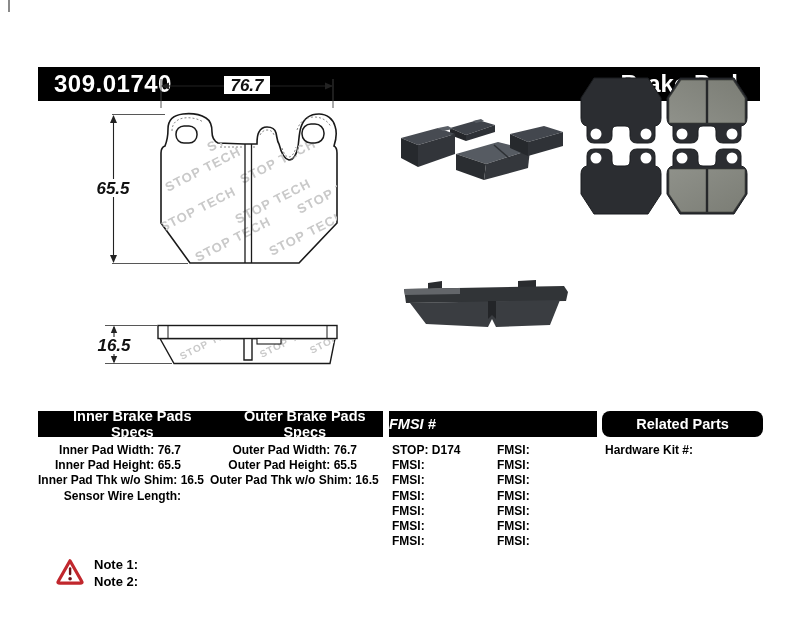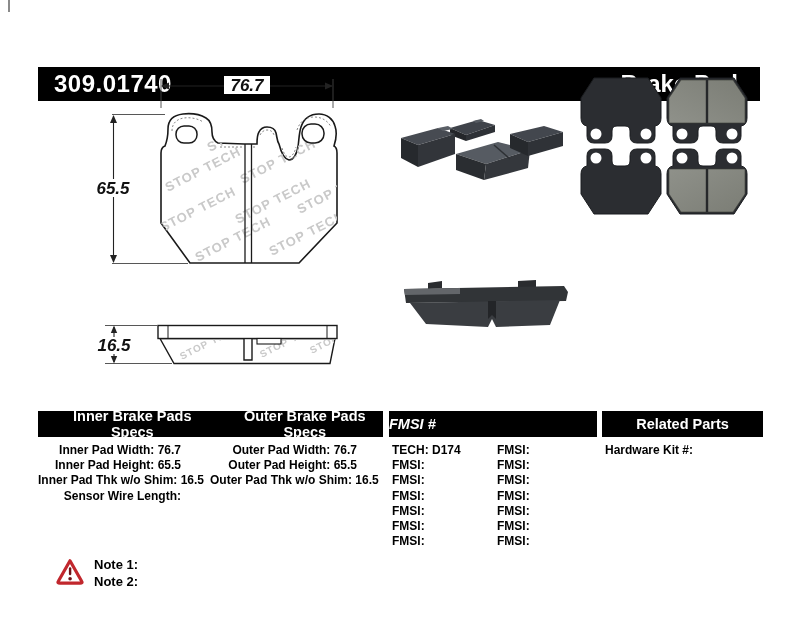--- a/index.html
+++ b/index.html
@@ -11,21 +11,21 @@
             display:flex;align-items:center;justify-content:space-between;
             font-weight:bold;font-size:24px;margin-top:48px;}
   .titlebar .pn{padding-left:16px;letter-spacing:.5px;}
   .titlebar .prod{padding-right:22px;}
   
   .hbar{top:411px;height:26px;background:#000;color:#fff;font-weight:bold;
         font-size:14.5px;display:flex;align-items:center;}
   .hbar-specs{left:38px;width:345px;}
   .hbar-specs span{flex:1;text-align:center;padding-left:16px;}
   .hbar-fmsi{left:389px;width:208px;font-style:italic;}
-  .hbar-rel{left:602px;width:161px;justify-content:center;}
+  .hbar-rel{left:602px;width:161px;justify-content:center;border-radius:8px;}
   
   .col{top:443px;font-size:12px;font-weight:bold;line-height:15.2px;}
   .col div{height:15.2px;white-space:nowrap;}
   .col-inner{left:38px;width:143px;text-align:right;}
   .col-outer{left:210px;width:147px;text-align:right;}
   .col-fmsi1{left:392px;width:100px;text-align:left;}
   .col-fmsi2{left:497px;width:100px;text-align:left;}
   .col-rel{left:605px;width:156px;text-align:left;}
   
   .note{left:94px;font-size:13px;font-weight:bold;line-height:16px;}
@@ -233,21 +233,21 @@
     <div>Inner Pad Height: 65.5</div>
     <div>Inner Pad Thk w/o Shim: 16.5</div>
     <div>Sensor Wire Length:</div>
   </div>
   <div class="abs col col-outer">
     <div>Outer Pad Width: 76.7</div>
     <div>Outer Pad Height: 65.5</div>
     <div>Outer Pad Thk w/o Shim: 16.5</div>
   </div>
   <div class="abs col col-fmsi1">
-    <div>TECH: D174</div>
+    <div>STOP: D174</div>
     <div>FMSI:</div>
     <div>FMSI:</div>
     <div>FMSI:</div>
     <div>FMSI:</div>
     <div>FMSI:</div>
     <div>FMSI:</div>
   </div>
   <div class="abs col col-fmsi2">
     <div>FMSI:</div>
     <div>FMSI:</div>

